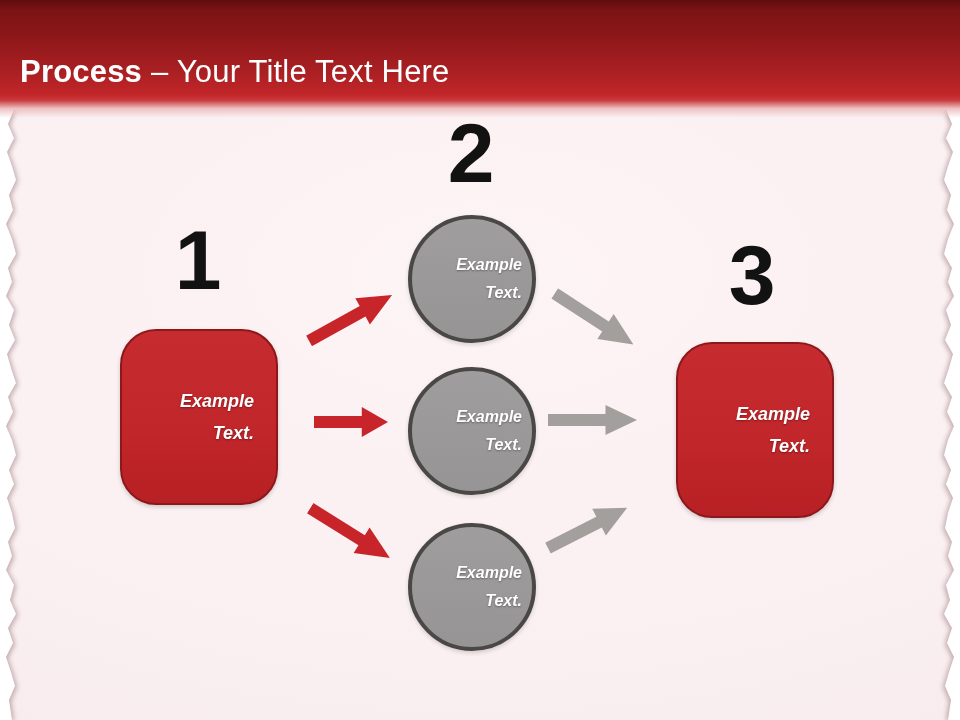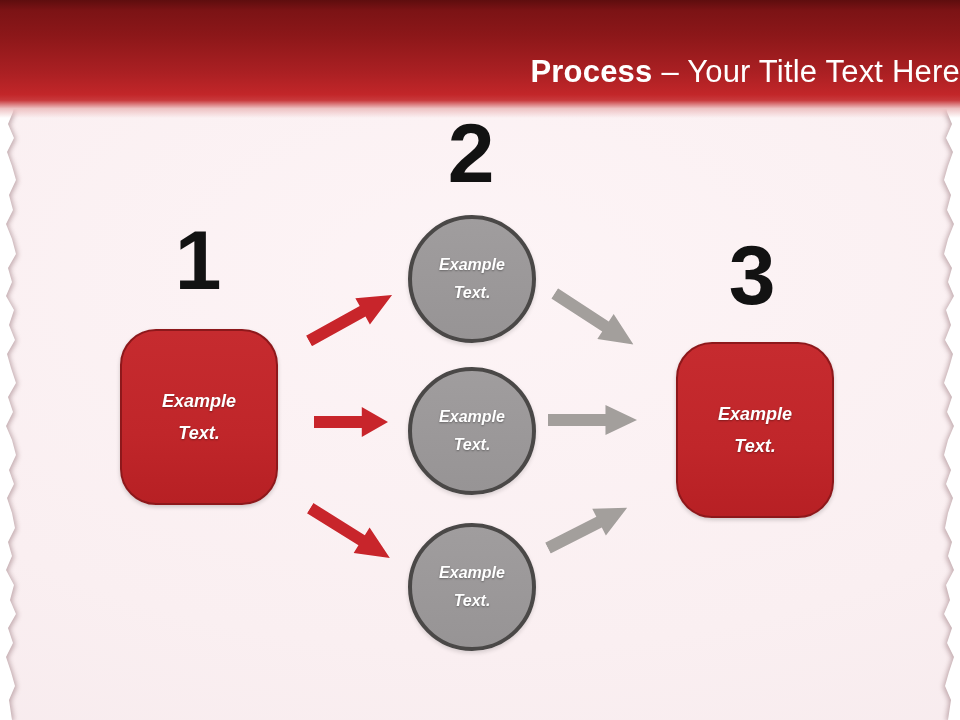--- a/index.html
+++ b/index.html
@@ -10,22 +10,22 @@
   }
 
   
   .header-band{
     position:absolute;left:0;top:0;width:960px;height:118px;z-index:3;
     background:linear-gradient(180deg,
       #5e0d0e 0%, #7c1315 9%, #8c1719 30%, #ab2023 62%,
       #c22629 80%, #c8393c 85%, #eec2c3 92%, rgba(250,239,241,0) 100%);
   }
   .slide-title{
-    position:absolute;left:0;top:54px;width:100%;padding-left:26px;box-sizing:border-box;
-    text-align:right;color:#ffffff;font-size:31px;letter-spacing:.2px;white-space:nowrap;
+    position:absolute;left:0;top:54px;width:100%;padding-left:20px;box-sizing:border-box;
+    text-align:left;color:#ffffff;font-size:31px;letter-spacing:.2px;white-space:nowrap;
   }
   .t-bold{font-weight:700;}
   .t-rest{font-weight:400;margin-left:9px;}
 
   
   .torn{position:absolute;top:100px;z-index:2;filter:drop-shadow(2px 1px 2.5px rgba(125,85,92,.45));}
   .torn-left{left:0;}
   .torn-right{right:0;transform:scaleX(-1);}
   .torn path{fill:#ffffff;}
 
@@ -37,21 +37,21 @@
   .n1{left:148px;top:218px;}
   .n2{left:421px;top:111px;}
   .n3{left:702px;top:233px;}
 
   
   .shape{
     position:absolute;z-index:1;display:flex;align-items:center;justify-content:center;
     color:#ffffff;font-weight:700;font-style:italic;text-align:center;
     text-shadow:0 1px 2px rgba(0,0,0,.35);
   }
-  .shape .shape-text{width:110px;}
+  .shape .shape-text{width:110px;text-align:right;}
   .box{
     width:158px;height:176px;border-radius:36px;box-sizing:border-box;
     background:linear-gradient(180deg,#c62b2f 0%,#c0262a 60%,#b72024 100%);
     border:2px solid #8d181b;font-size:18px;line-height:1.78;
     box-shadow:0 2px 4px rgba(0,0,0,.18);
   }
   .box-left{left:120px;top:329px;}
   .box-right{left:676px;top:342px;}
   .circle{
     width:120px;height:120px;border-radius:50%;

